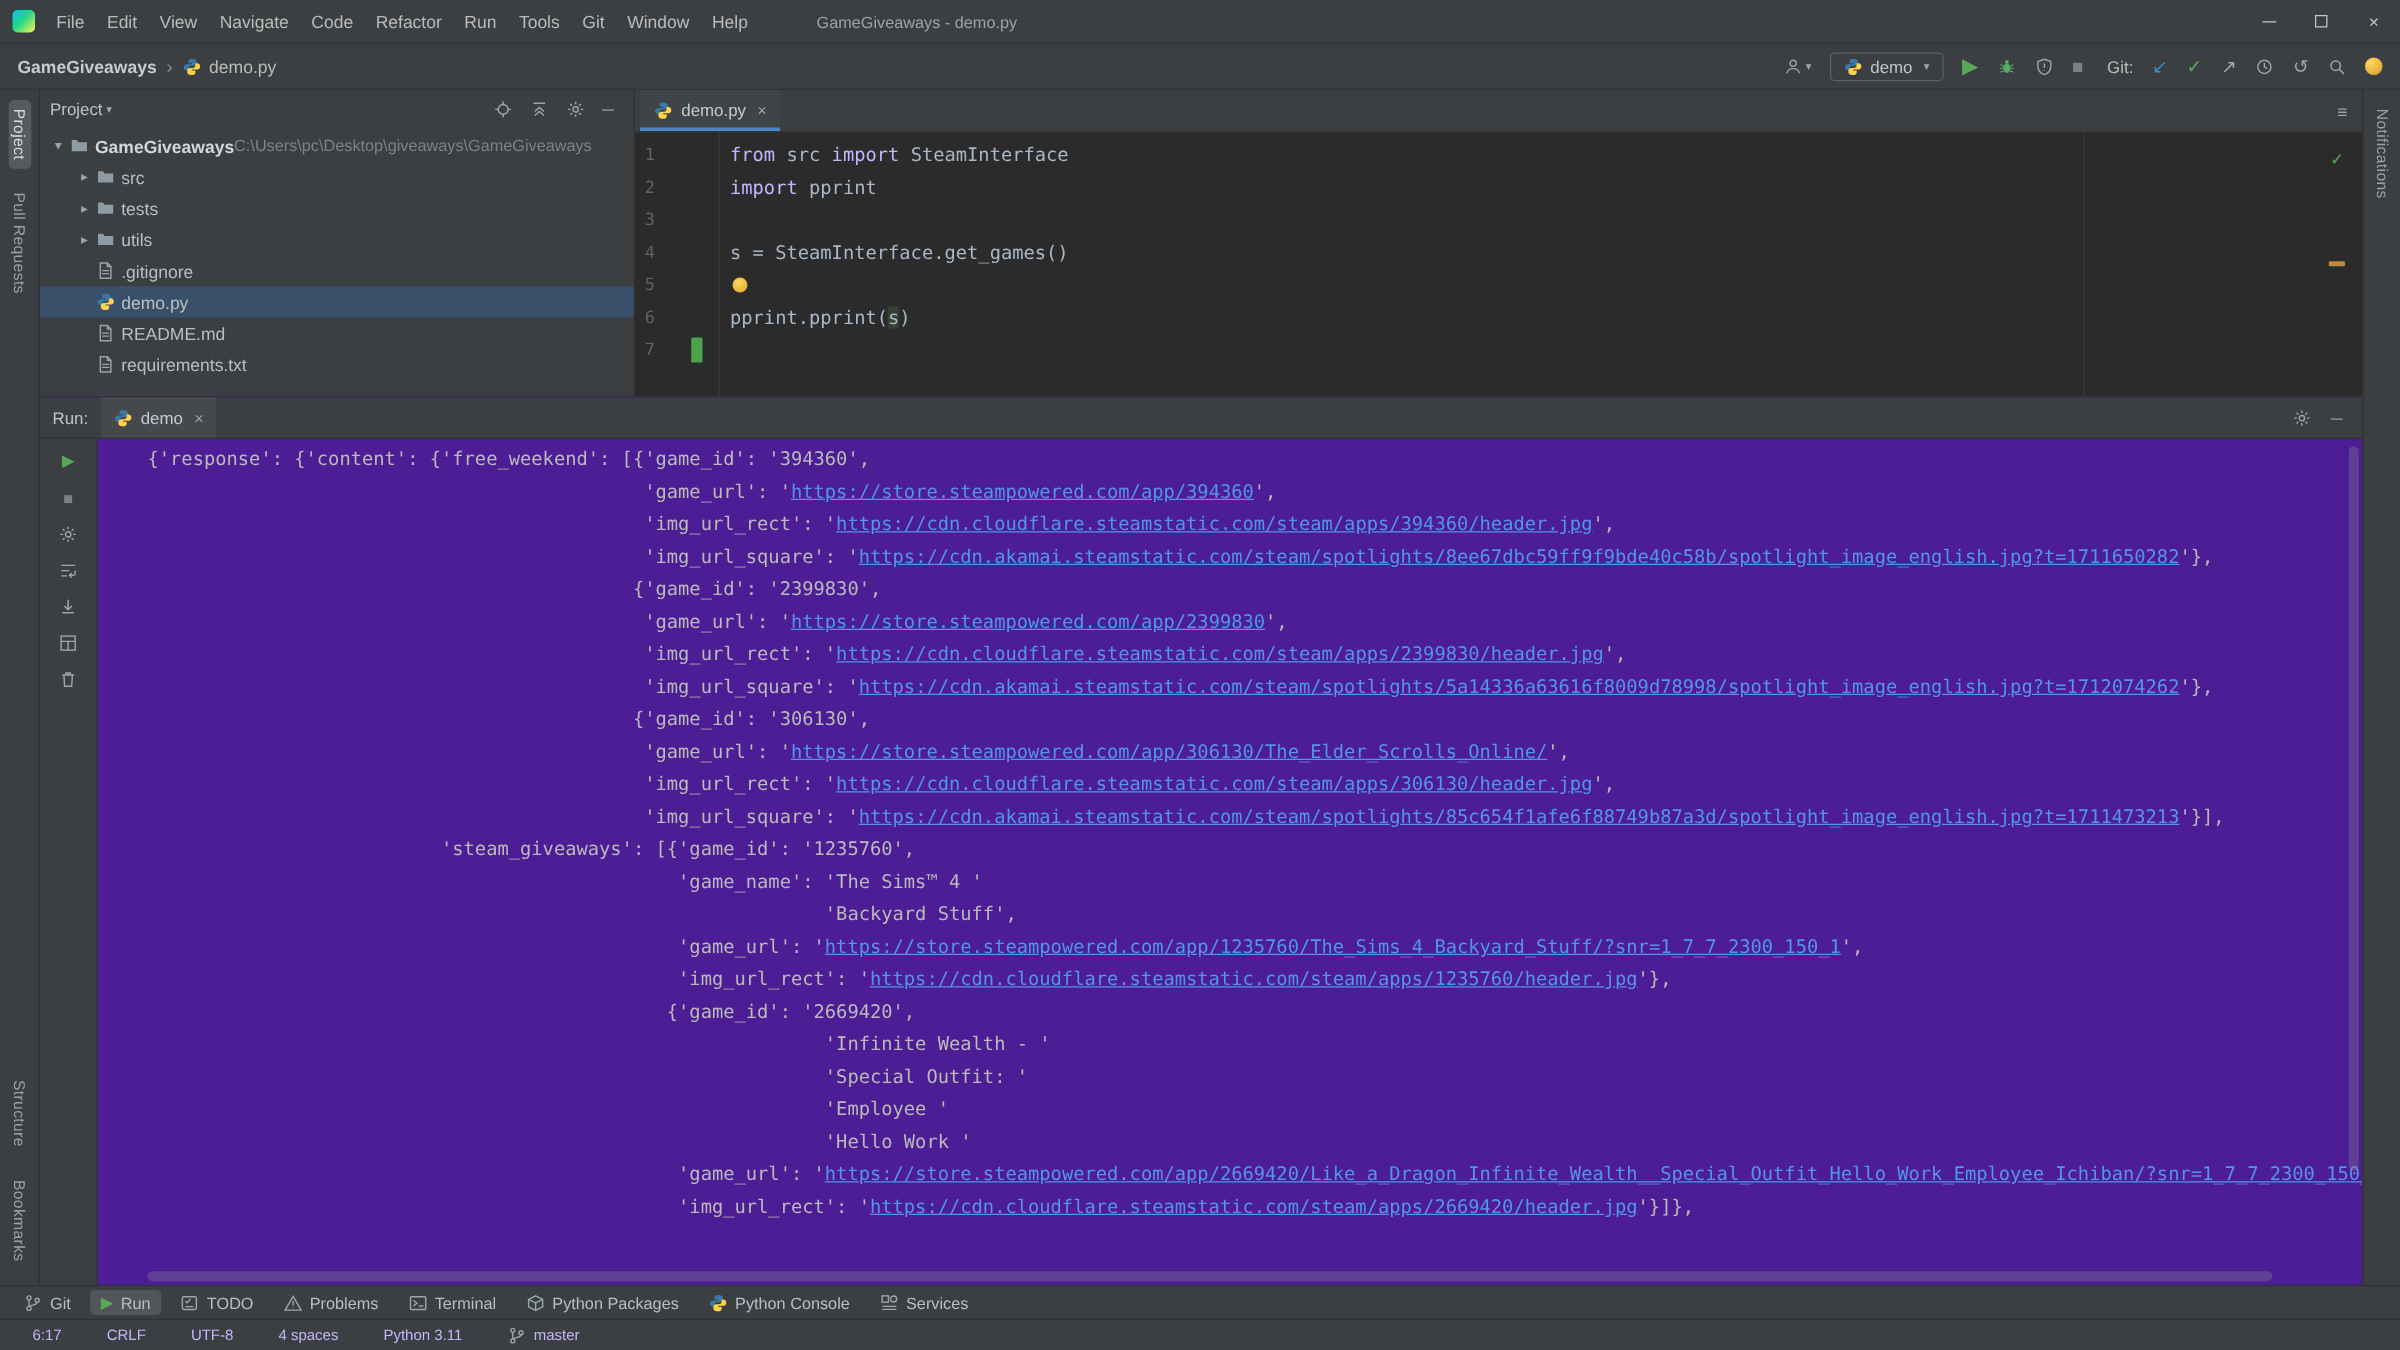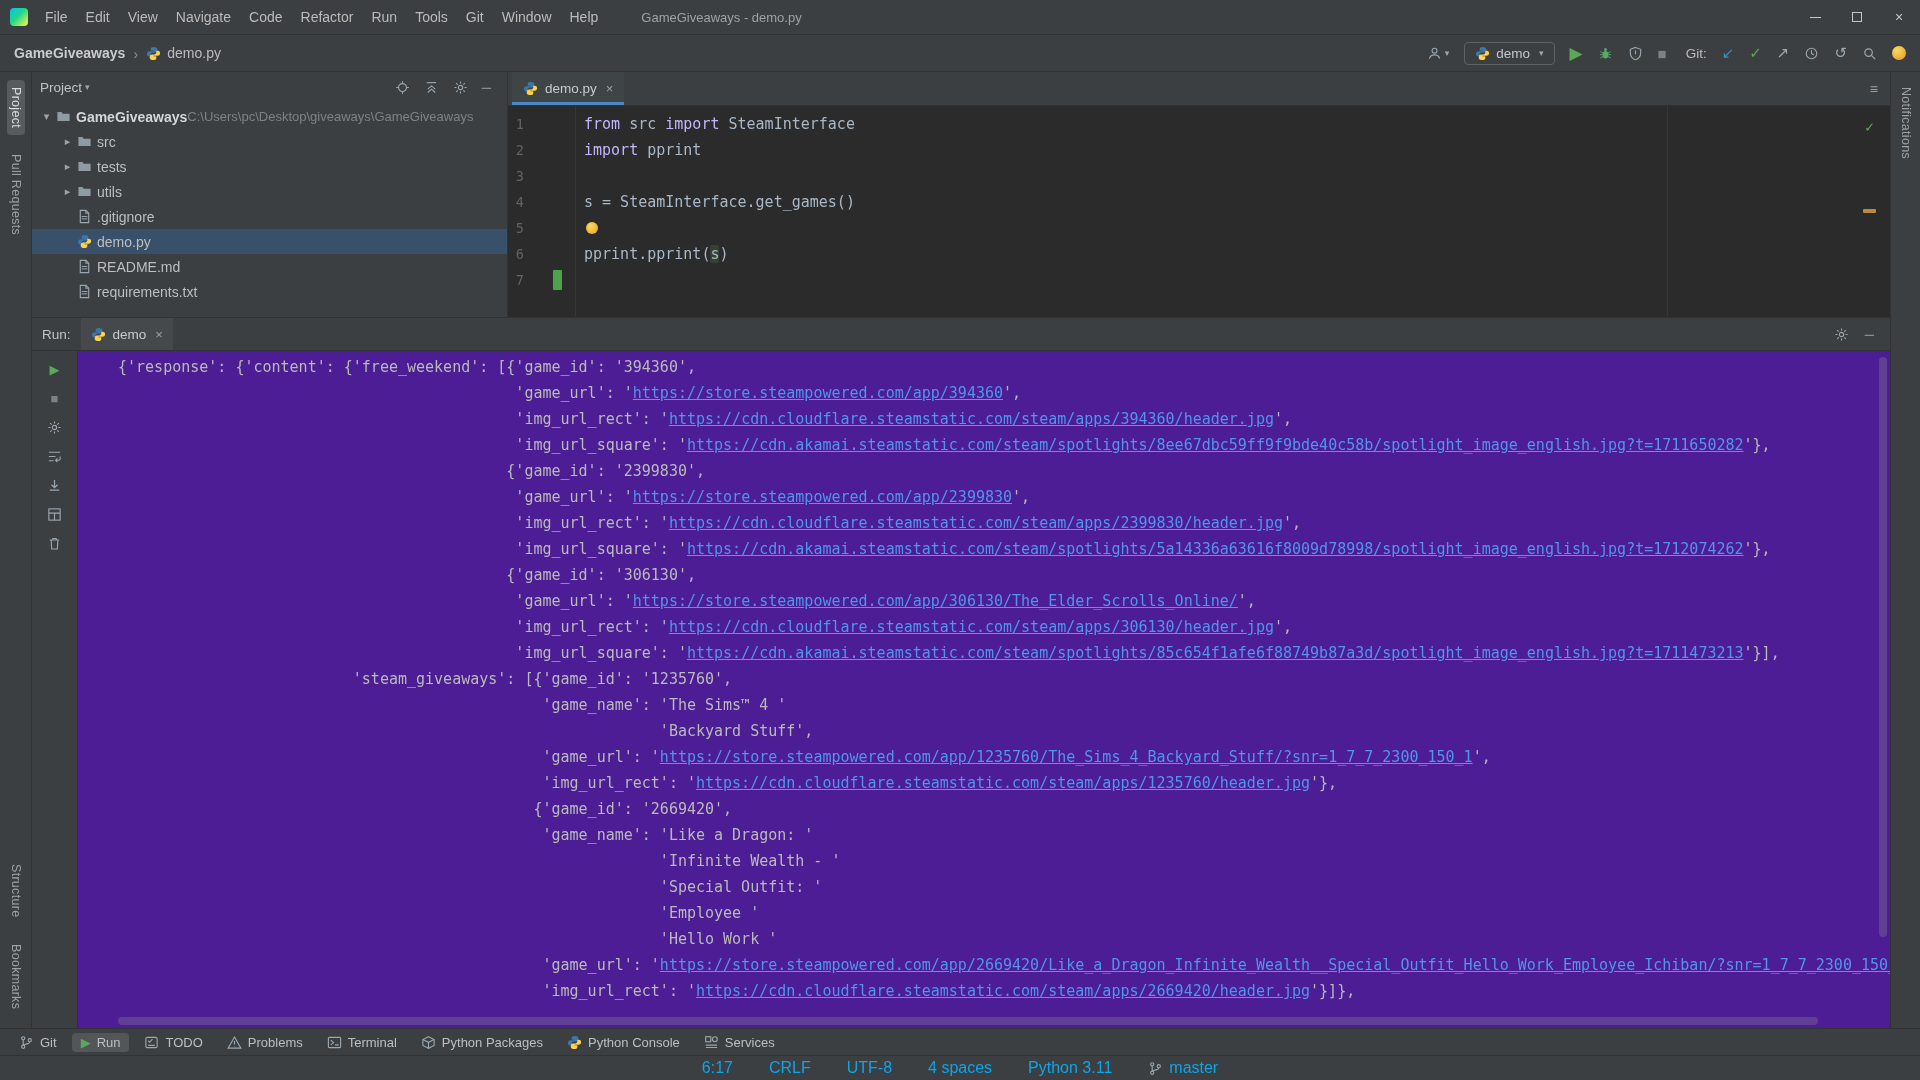--- a/index.html
+++ b/index.html
@@ -5,21 +5,21 @@
   *{margin:0;padding:0;box-sizing:border-box}
   html,body{width:1920px;height:1080px;overflow:hidden;background:#2b2b2b}
   body{font-family:"Liberation Sans","DejaVu Sans",sans-serif;color:#bbbbbb}
   .app{width:1920px;height:1080px;display:flex;flex-direction:column;background:#3c3f41}
 
   
   .titlebar{flex:0 0 34px;display:flex;align-items:center;background:#3c3f41;border-bottom:1px solid #303233;padding-left:10px}
   .logo{width:18px;height:18px;border-radius:4px;background:linear-gradient(135deg,#07c3f2 0%,#21d789 45%,#fcf84a 100%);margin-right:8px}
   .menubar{display:flex;height:100%;align-items:center}
   .menu-item{padding:0 9px;font-size:14px;color:#bbbbbb;line-height:34px;cursor:default}
-  .win-title{margin-left:34px;color:#9fa2a5;font-size:13px;white-space:nowrap}
+  .win-title{margin-left:46px;color:#9fa2a5;font-size:13px;white-space:nowrap}
   .win-controls{margin-left:auto;display:flex;height:100%}
   .win-btn{width:42px;display:flex;align-items:center;justify-content:center;color:#c4c6c8;font-size:14px}
   .min-line{width:11px;height:1px;background:#c4c6c8}
   .max-box{width:10px;height:10px;border:1px solid #c4c6c8}
 
   
   .navbar{flex:0 0 37px;display:flex;align-items:center;background:#3c3f41;border-bottom:1px solid #303233;padding:0 14px;font-size:14px}
   .crumb{color:#bbbbbb}
   .crumb.root{font-weight:bold;color:#c9cccf}
   .crumb-sep{color:#8a8d90;margin:0 8px;font-size:15px}
@@ -93,21 +93,21 @@
   .console{flex:1;min-width:0;position:relative;overflow:hidden;padding:3px 0 0 40px;font-family:"DejaVu Sans Mono",monospace;font-size:15px;line-height:26px;color:#BABABA}
   .console-line{height:26px;white-space:pre}
   .c-link{color:#5394EC;text-decoration:underline;cursor:pointer}
   .vscroll{position:absolute;top:6px;right:3px;width:8px;height:580px;background:rgba(140,145,148,.30);border-radius:4px}
   .hscroll{position:absolute;bottom:3px;left:40px;width:1700px;height:8px;background:rgba(140,145,148,.30);border-radius:4px}
 
   
   .toolwindow-bar{flex:0 0 27px;background:#3c3f41;border-top:1px solid #303233;display:flex;align-items:center;padding:0 10px;gap:6px}
   .tw-item{display:flex;align-items:center;gap:6px;padding:2px 9px;border-radius:4px;font-size:13px;color:#bcbfc1;cursor:default}
   .tw-item.active{background:#525658}
-  .statusbar{flex:0 0 25px;background:#3c3f41;border-top:1px solid #303233;display:flex;align-items:center;justify-content:center;gap:36px;padding:0 26px;font-size:16px;color:#0ea5e9}
+  .statusbar{flex:0 0 25px;background:#3c3f41;border-top:1px solid #303233;display:flex;align-items:center;justify-content:flex-start;gap:36px;padding:0 26px;font-size:12px;color:#c4b5fd}
   .sb-item{display:flex;align-items:center;gap:6px;cursor:default}
 
   .ic{display:inline-flex;align-items:center;justify-content:center}
   .ic svg{width:15px;height:15px;display:block}
   [data-icon="run"]{color:#5BA85B}
   [data-icon="rerun"]{color:#5BA85B}
   [data-icon="stop"]{color:#7d8184}
 </style>
 </head>
 <body>
@@ -474,21 +474,20 @@
                 <div class="console-line"><span class="c-pre">                                           {'game_id': '306130',</span></div>
                 <div class="console-line"><span class="c-pre">                                            'game_url': '</span><a class="c-link">https://store.steampowered.com/app/306130/The_Elder_Scrolls_Online/</a><span class="c-post">',</span></div>
                 <div class="console-line"><span class="c-pre">                                            'img_url_rect': '</span><a class="c-link">https://cdn.cloudflare.steamstatic.com/steam/apps/306130/header.jpg</a><span class="c-post">',</span></div>
                 <div class="console-line"><span class="c-pre">                                            'img_url_square': '</span><a class="c-link">https://cdn.akamai.steamstatic.com/steam/spotlights/85c654f1afe6f88749b87a3d/spotlight_image_english.jpg?t=1711473213</a><span class="c-post">'}],</span></div>
                 <div class="console-line"><span class="c-pre">                          'steam_giveaways': [{'game_id': '1235760',</span></div>
                 <div class="console-line"><span class="c-pre">                                               'game_name': 'The Sims™ 4 '</span></div>
                 <div class="console-line"><span class="c-pre">                                                            'Backyard Stuff',</span></div>
                 <div class="console-line"><span class="c-pre">                                               'game_url': '</span><a class="c-link">https://store.steampowered.com/app/1235760/The_Sims_4_Backyard_Stuff/?snr=1_7_7_2300_150_1</a><span class="c-post">',</span></div>
                 <div class="console-line"><span class="c-pre">                                               'img_url_rect': '</span><a class="c-link">https://cdn.cloudflare.steamstatic.com/steam/apps/1235760/header.jpg</a><span class="c-post">'},</span></div>
                 <div class="console-line"><span class="c-pre">                                              {'game_id': '2669420',</span></div>
-                <div class="console-line"><span class="c-pre">                                               'game_name': 'Like a Dragon: '</span></div>
                 <div class="console-line"><span class="c-pre">                                                            'Infinite Wealth - '</span></div>
                 <div class="console-line"><span class="c-pre">                                                            'Special Outfit: '</span></div>
                 <div class="console-line"><span class="c-pre">                                                            'Employee '</span></div>
                 <div class="console-line"><span class="c-pre">                                                            'Hello Work '</span></div>
                 <div class="console-line"><span class="c-pre">                                               'game_url': '</span><a class="c-link">https://store.steampowered.com/app/2669420/Like_a_Dragon_Infinite_Wealth__Special_Outfit_Hello_Work_Employee_Ichiban/?snr=1_7_7_2300_150_1</a></div>
                 <div class="console-line"><span class="c-pre">                                               'img_url_rect': '</span><a class="c-link">https://cdn.cloudflare.steamstatic.com/steam/apps/2669420/header.jpg</a><span class="c-post">'}]},</span></div>
               </div>
             <div class="vscroll"></div>
             <div class="hscroll"></div>
           </div>

